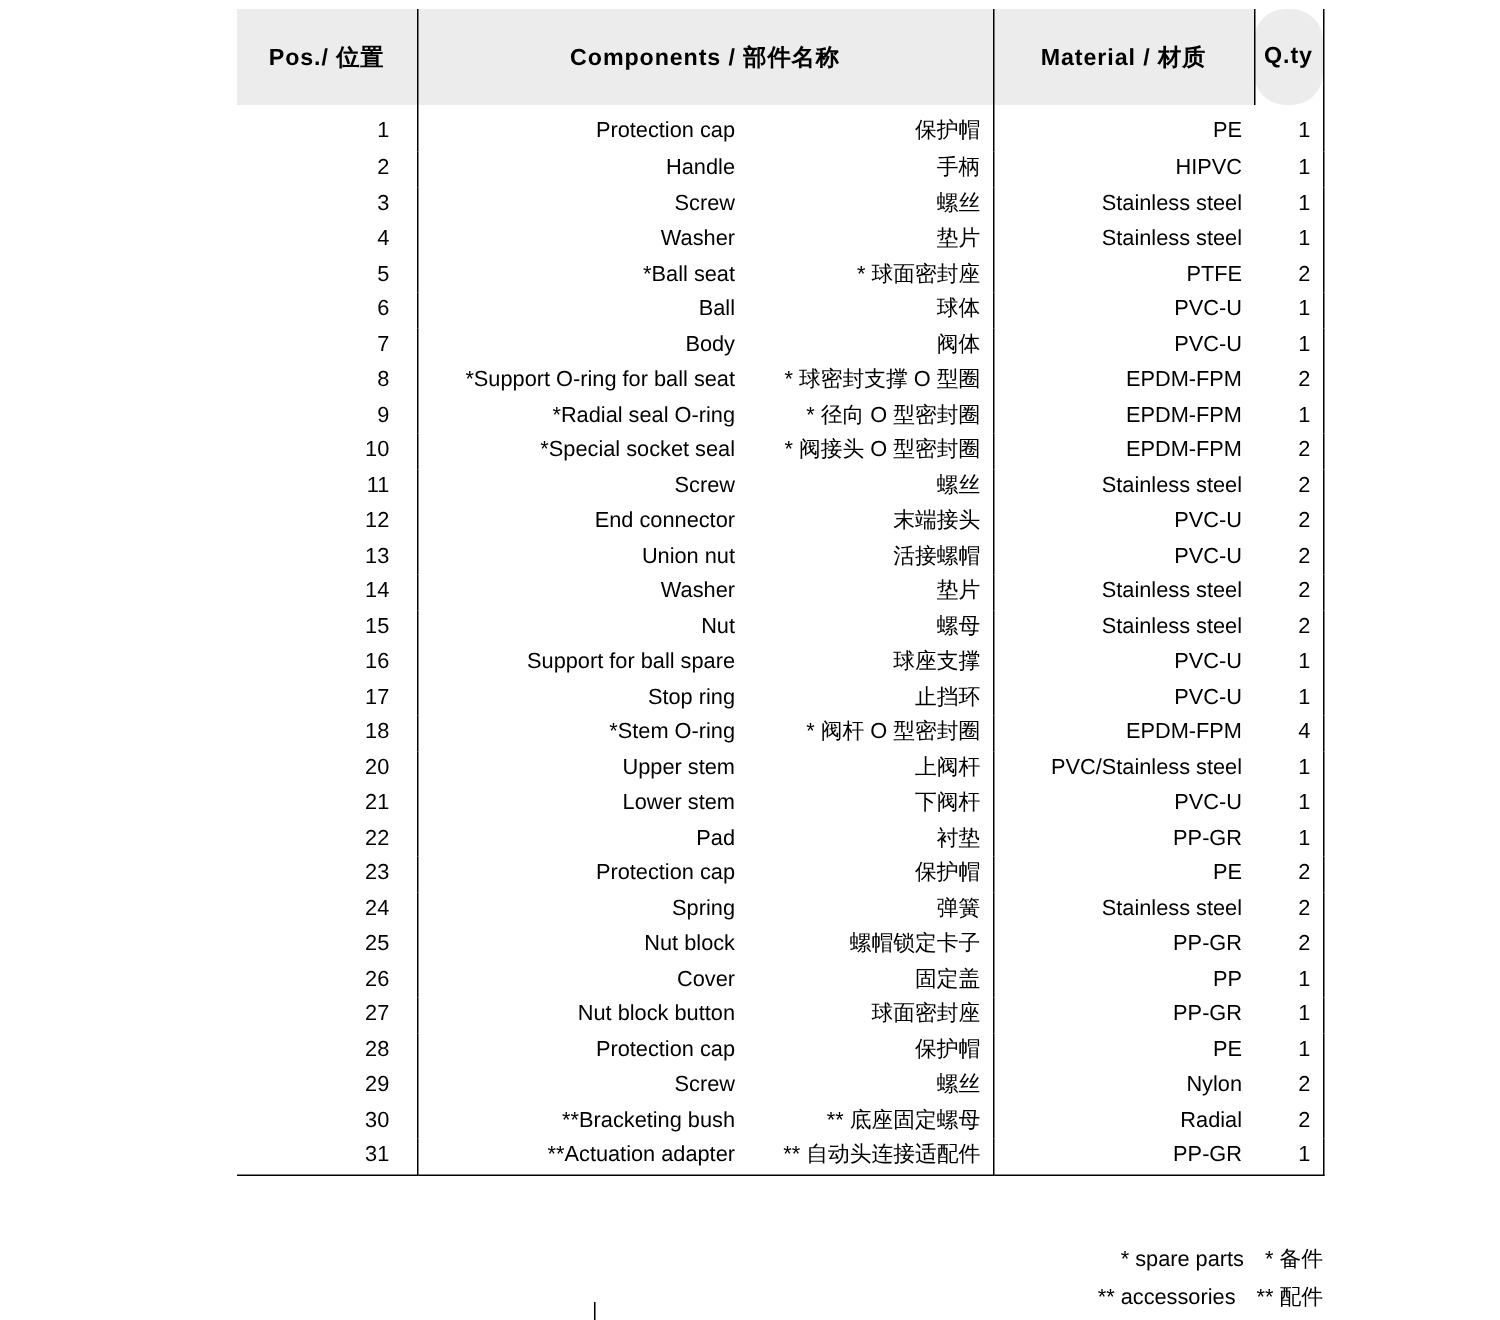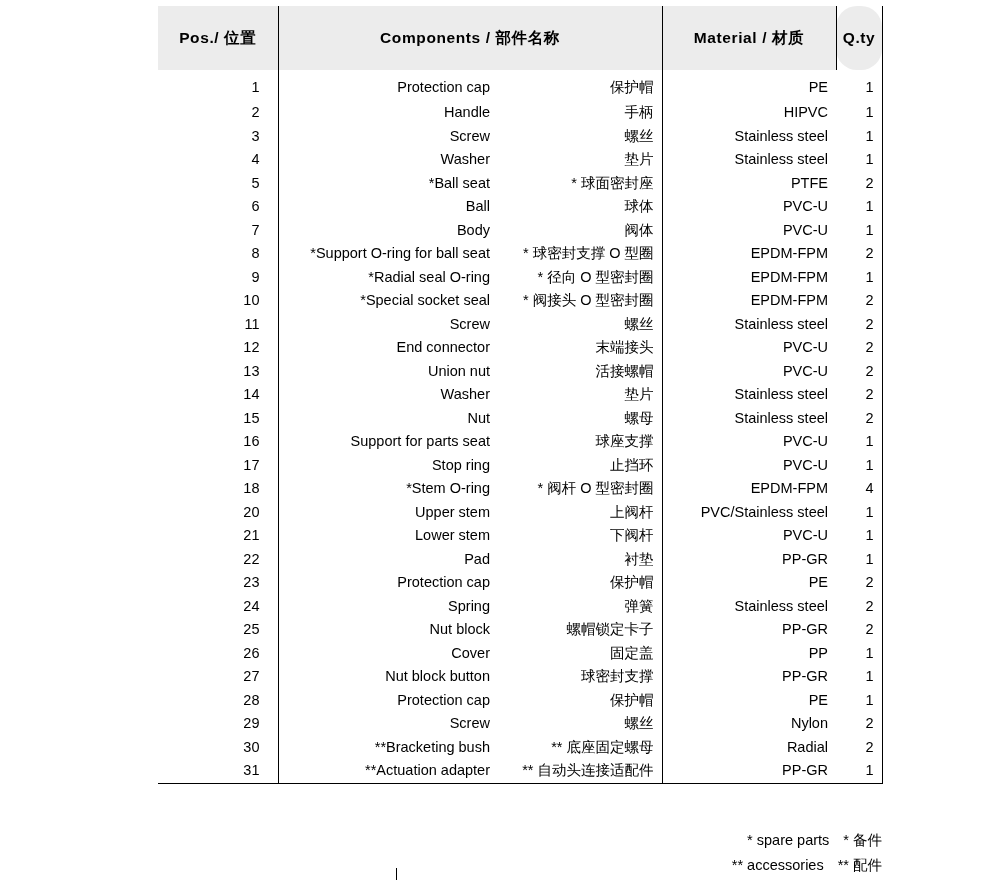--- a/index.html
+++ b/index.html
@@ -251,21 +251,21 @@
         </tr>
         <tr>
           <td class="pos">15</td>
           <td class="comp">Nut</td>
           <td class="comp-cn">螺母</td>
           <td class="mat">Stainless steel</td>
           <td class="qty">2</td>
         </tr>
         <tr>
           <td class="pos">16</td>
-          <td class="comp">Support for parts seat</td>
+          <td class="comp">Support for ball spare</td>
           <td class="comp-cn">球座支撑</td>
           <td class="mat">PVC-U</td>
           <td class="qty">1</td>
         </tr>
         <tr>
           <td class="pos">17</td>
           <td class="comp">Stop ring</td>
           <td class="comp-cn">止挡环</td>
           <td class="mat">PVC-U</td>
           <td class="qty">1</td>
@@ -322,21 +322,21 @@
         <tr>
           <td class="pos">26</td>
           <td class="comp">Cover</td>
           <td class="comp-cn">固定盖</td>
           <td class="mat">PP</td>
           <td class="qty">1</td>
         </tr>
         <tr>
           <td class="pos">27</td>
           <td class="comp">Nut block button</td>
-          <td class="comp-cn">球密封支撑</td>
+          <td class="comp-cn">球面密封座</td>
           <td class="mat">PP-GR</td>
           <td class="qty">1</td>
         </tr>
         <tr>
           <td class="pos">28</td>
           <td class="comp">Protection cap</td>
           <td class="comp-cn">保护帽</td>
           <td class="mat">PE</td>
           <td class="qty">1</td>
         </tr>

